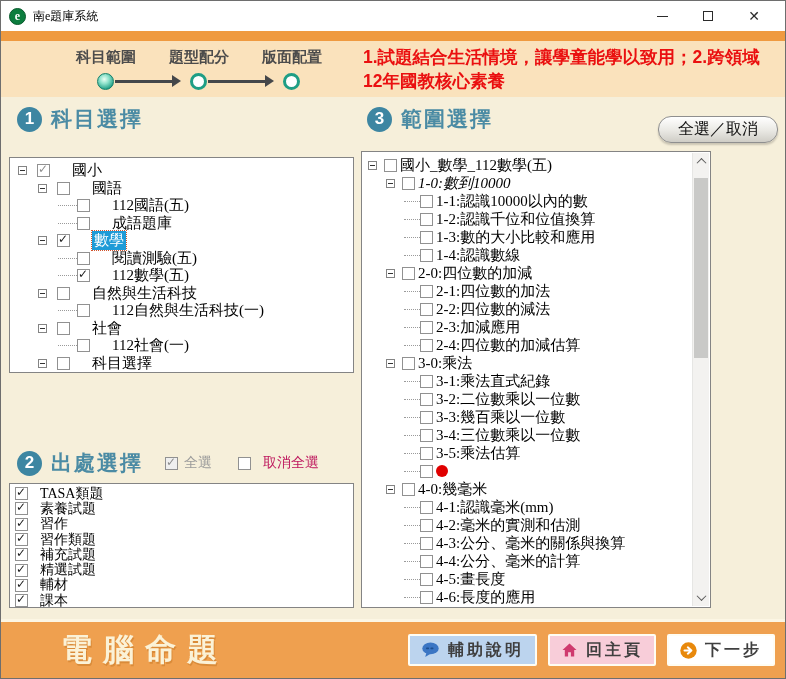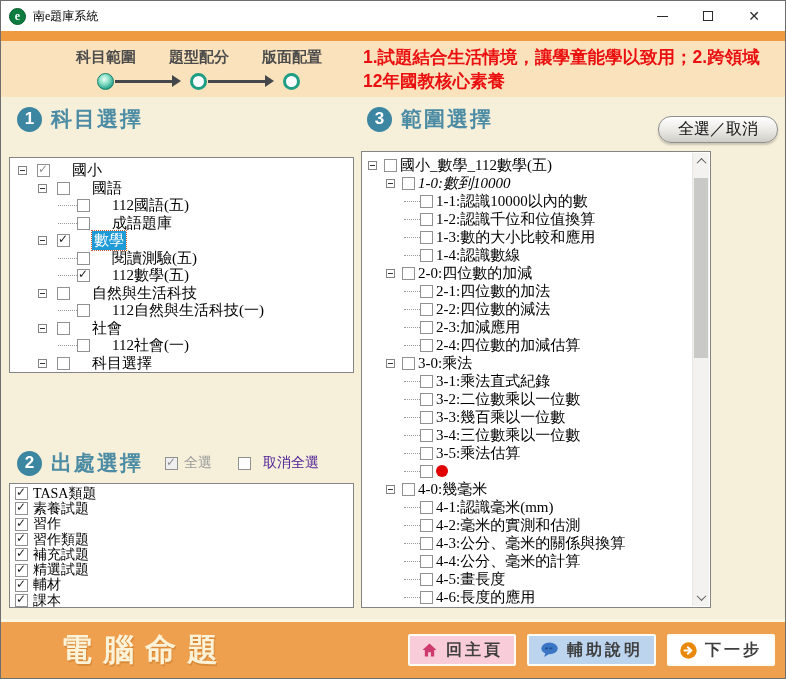--- a/index.html
+++ b/index.html
@@ -52,27 +52,27 @@
   .cb.checked::after, .cb.partial::after { content:"✓"; position:absolute; left:0px; top:-3px; font-family:"DejaVu Sans",sans-serif;
         font-size:12px; font-weight:bold; color:#1a1a1a; }
   .cb.partial::after { color:#8d8d8d; }
   .cb.disabled { background:#efefef; }
   .cb.disabled::after { color:#8d8d8d; }
   .lbl { margin-left:3px; }
   .lbl.sel { background:#1e9bd7; color:#fff; outline:1px dotted #d2542c; padding:0 2px; }
   .lbl.red { color:#e00000; }
   .dot { width:12px; height:12px; border-radius:50%; background:#e00000; flex:none; margin:0 2px 0 3px; }
 
-  .src-row { display:flex; align-items:center; height:15.3px; font-size:14px; gap:5px; padding-left:3px; color:#000; }
+  .src-row { display:flex; align-items:center; height:15.3px; font-size:14px; gap:12px; padding-left:3px; color:#000; }
 
   
   .mini-group { display:flex; align-items:center; margin-left:22px; font-size:14px; font-family:"Liberation Serif",serif; }
   .mini-group .cb { margin-right:6px; }
   .mini-lbl-disabled { color:#9b9b9b; margin-right:26px; }
-  .mini-lbl { color:#4c1d95; }
+  .mini-lbl { color:#be185d; }
 
   
   .pill { position:absolute; right:7px; top:115px; width:120px; height:27px; border-radius:13px;
           background:linear-gradient(#ffffff, #e9e8e3 55%, #cfcdc6); border:1px solid #8f8f8f; box-shadow:0 2px 2px rgba(0,0,0,0.18);
           font-size:16px; color:#111; display:flex; align-items:center; justify-content:center;
           font-family:"Liberation Serif",serif; }
 
   
   .sb { position:absolute; top:1px; right:1px; bottom:1px; width:17px; background:#f3f2f0; border-left:1px solid #e6e6e4; }
   .sb-btn { height:17px; display:flex; align-items:center; justify-content:center; }
@@ -431,35 +431,35 @@
       <div class="sb-thumb"></div>
       <div class="sb-btn down">
           <span class="chev-down"></span>
         </div>
     </div>
   </div>
 
   <div class="footer">
     <div class="brand">電腦命題</div>
     <div class="fbtns">
-      <div class="fbtn fbtn-home">
-        <svg width="17" height="16" viewBox="0 0 16 16">
-            <path d="M8 1.5 L15 8 H12.7 V14.5 H9.4 V10.2 H6.6 V14.5 H3.3 V8 H1 Z" fill="#cf3a6e"></path>
-          </svg>
-        <span>回主頁</span>
-      </div>
       <div class="fbtn fbtn-help">
         <svg width="19" height="16" viewBox="0 0 19 16">
           <ellipse cx="9.5" cy="6.4" rx="8.2" ry="5.8" fill="#3b76c4"></ellipse>
           <path d="M5.5 10.5 L4.2 15 L10 11.5 Z" fill="#3b76c4"></path>
           <rect x="5" y="5.6" width="3.1" height="1.7" rx="0.8" fill="#1c4f90"></rect>
           <rect x="9.4" y="5.6" width="3.1" height="1.7" rx="0.8" fill="#1c4f90"></rect>
         </svg>
         <span>輔助說明</span>
       </div>
+      <div class="fbtn fbtn-home">
+        <svg width="17" height="16" viewBox="0 0 16 16">
+            <path d="M8 1.5 L15 8 H12.7 V14.5 H9.4 V10.2 H6.6 V14.5 H3.3 V8 H1 Z" fill="#cf3a6e"></path>
+          </svg>
+        <span>回主頁</span>
+      </div>
       <div class="fbtn fbtn-next">
         <svg width="17" height="17" viewBox="0 0 17 17">
           <circle cx="8.5" cy="8.5" r="8.2" fill="#e8890c"></circle>
           <path d="M4.5 8.5 H10.2 M7.8 5.3 L11.4 8.5 L7.8 11.7" stroke="#fff" stroke-width="2" fill="none" stroke-linecap="round" stroke-linejoin="round"></path>
         </svg>
         <span>下一步</span>
       </div>
     </div>
   </div>
 

